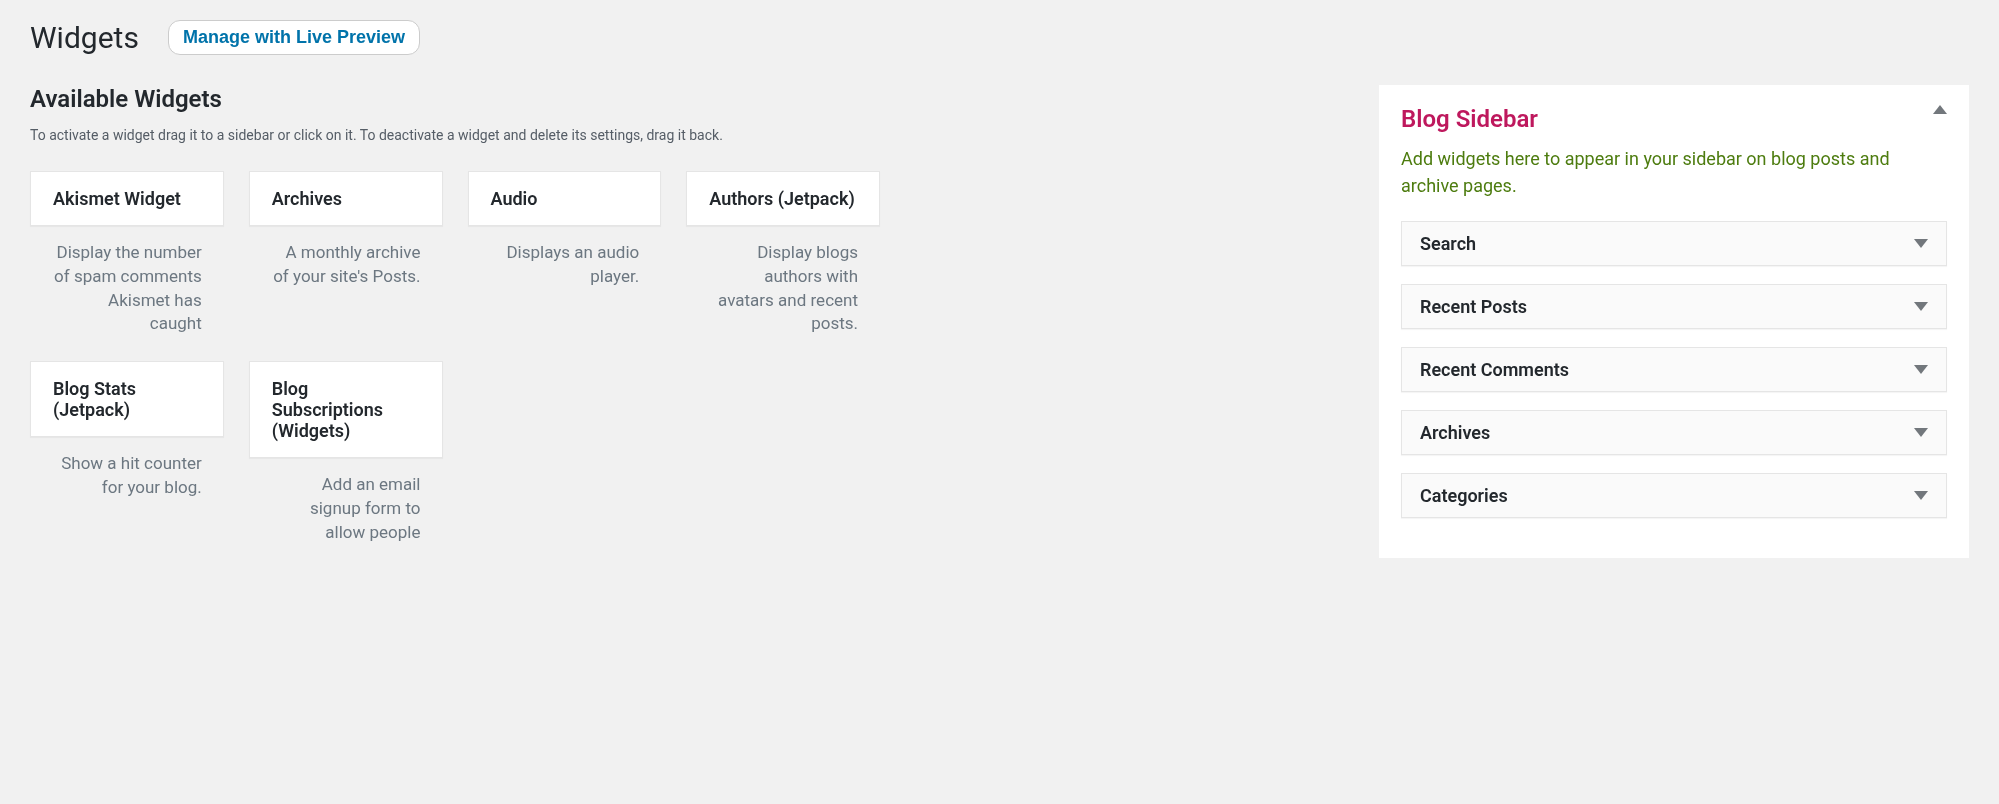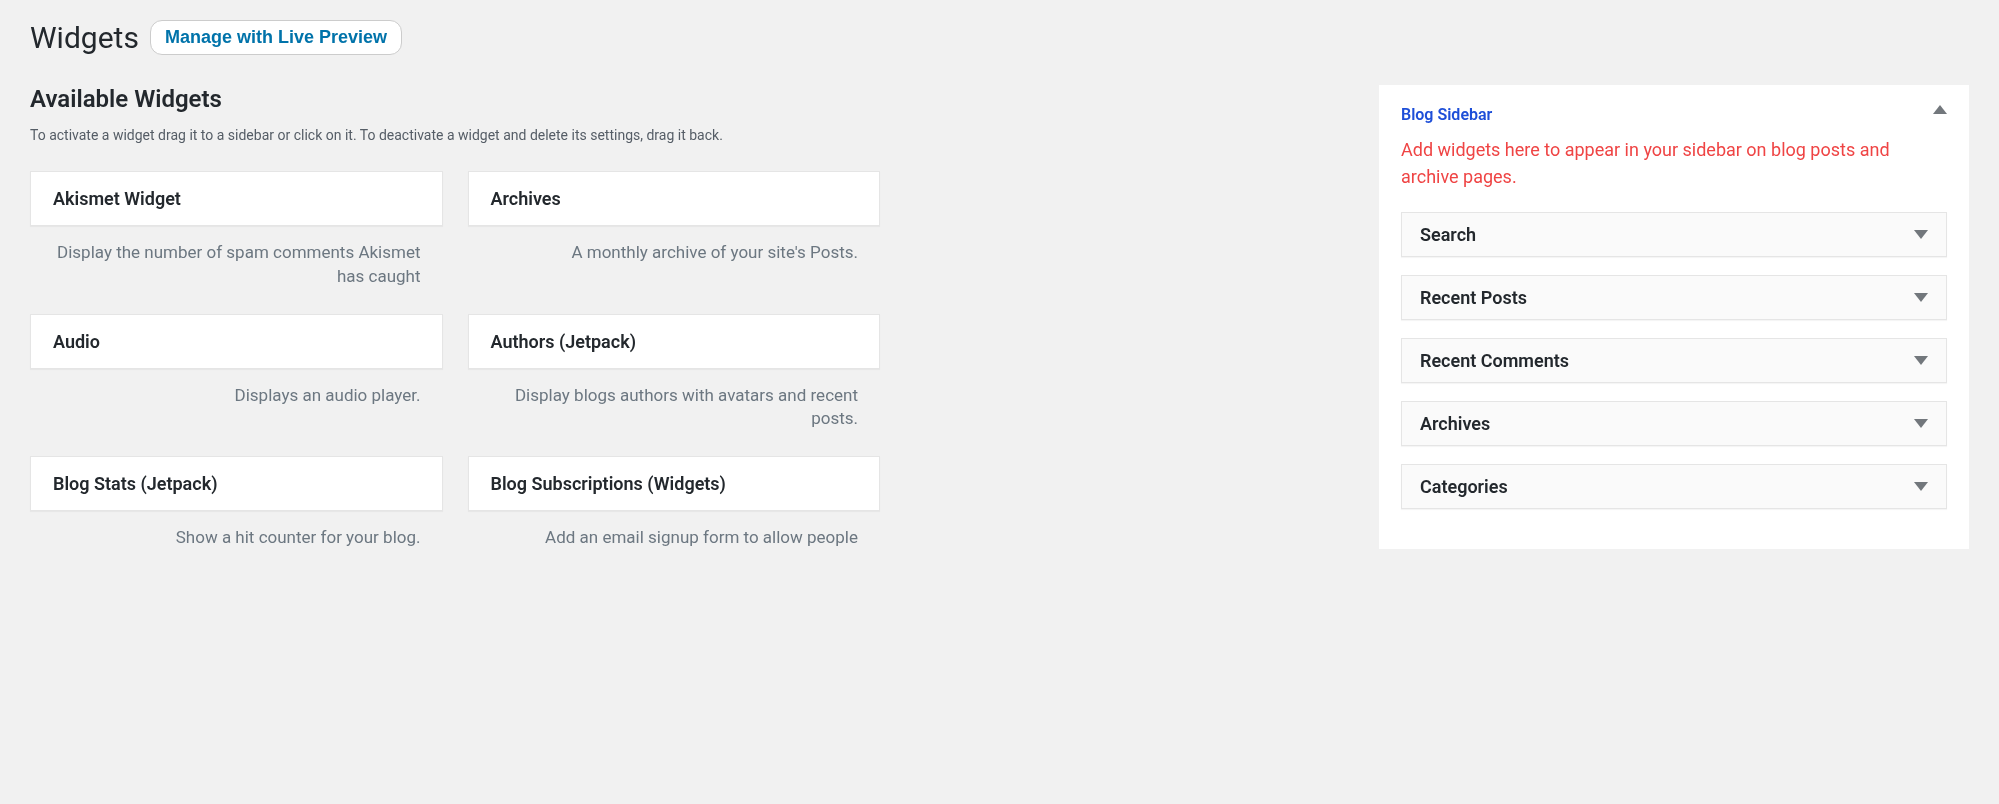--- a/index.html
+++ b/index.html
@@ -10,21 +10,21 @@
     body {
       font-family: -apple-system, BlinkMacSystemFont, "Segoe UI", Roboto, Oxygen-Sans, Ubuntu, Cantarell, "Helvetica Neue", sans-serif;
       background: #f1f1f1;
       color: #23282d;
       padding: 20px 30px;
       width: 1999px;
     }
     .header-row {
       display: flex;
       align-items: center;
-      gap: 11px;
+      gap: 29px;
       margin-bottom: 30px;
     }
     .page-title {
       font-size: 30px;
       font-weight: 400;
       color: #23282d;
     }
     .manage-button {
       border: 1px solid #ccc;
       background: #fff;
@@ -53,21 +53,21 @@
       margin-bottom: 12px;
     }
     .section-desc {
       font-size: 14px;
       color: #555d66;
       line-height: 1.5;
       margin-bottom: 25px;
     }
     .widget-grid {
       display: grid;
-      grid-template-columns: 1fr 1fr;
+      grid-template-columns: 1fr 1fr 1fr 1fr;
       gap: 20px 25px;
     }
     .widget-entry {
       display: flex;
       flex-direction: column;
     }
     .widget-card {
       background: #fff;
       border: 1px solid #e5e5e5;
       box-shadow: 0 1px 1px rgba(0,0,0,0.04);
@@ -90,27 +90,27 @@
       background: #fff;
       padding: 20px 22px 22px 22px;
     }
     .sidebar-header {
       display: flex;
       align-items: flex-start;
       justify-content: space-between;
       margin-bottom: 12px;
     }
     .sidebar-title {
-      font-size: 16px;
-      font-weight: 600;
-      color: #1d4ed8;
+      font-size: 24px;
+      font-weight: 600;
+      color: #be185d;
     }
     .sidebar-desc {
       font-size: 18px;
-      color: #ef4444;
+      color: #4d7c0f;
       line-height: 1.5;
       margin-bottom: 22px;
     }
     .sidebar-widget {
       background: #fafafa;
       border: 1px solid #e5e5e5;
       box-shadow: 0 1px 1px rgba(0,0,0,0.04);
       padding: 11px 18px;
       margin-bottom: 18px;
       display: flex;

